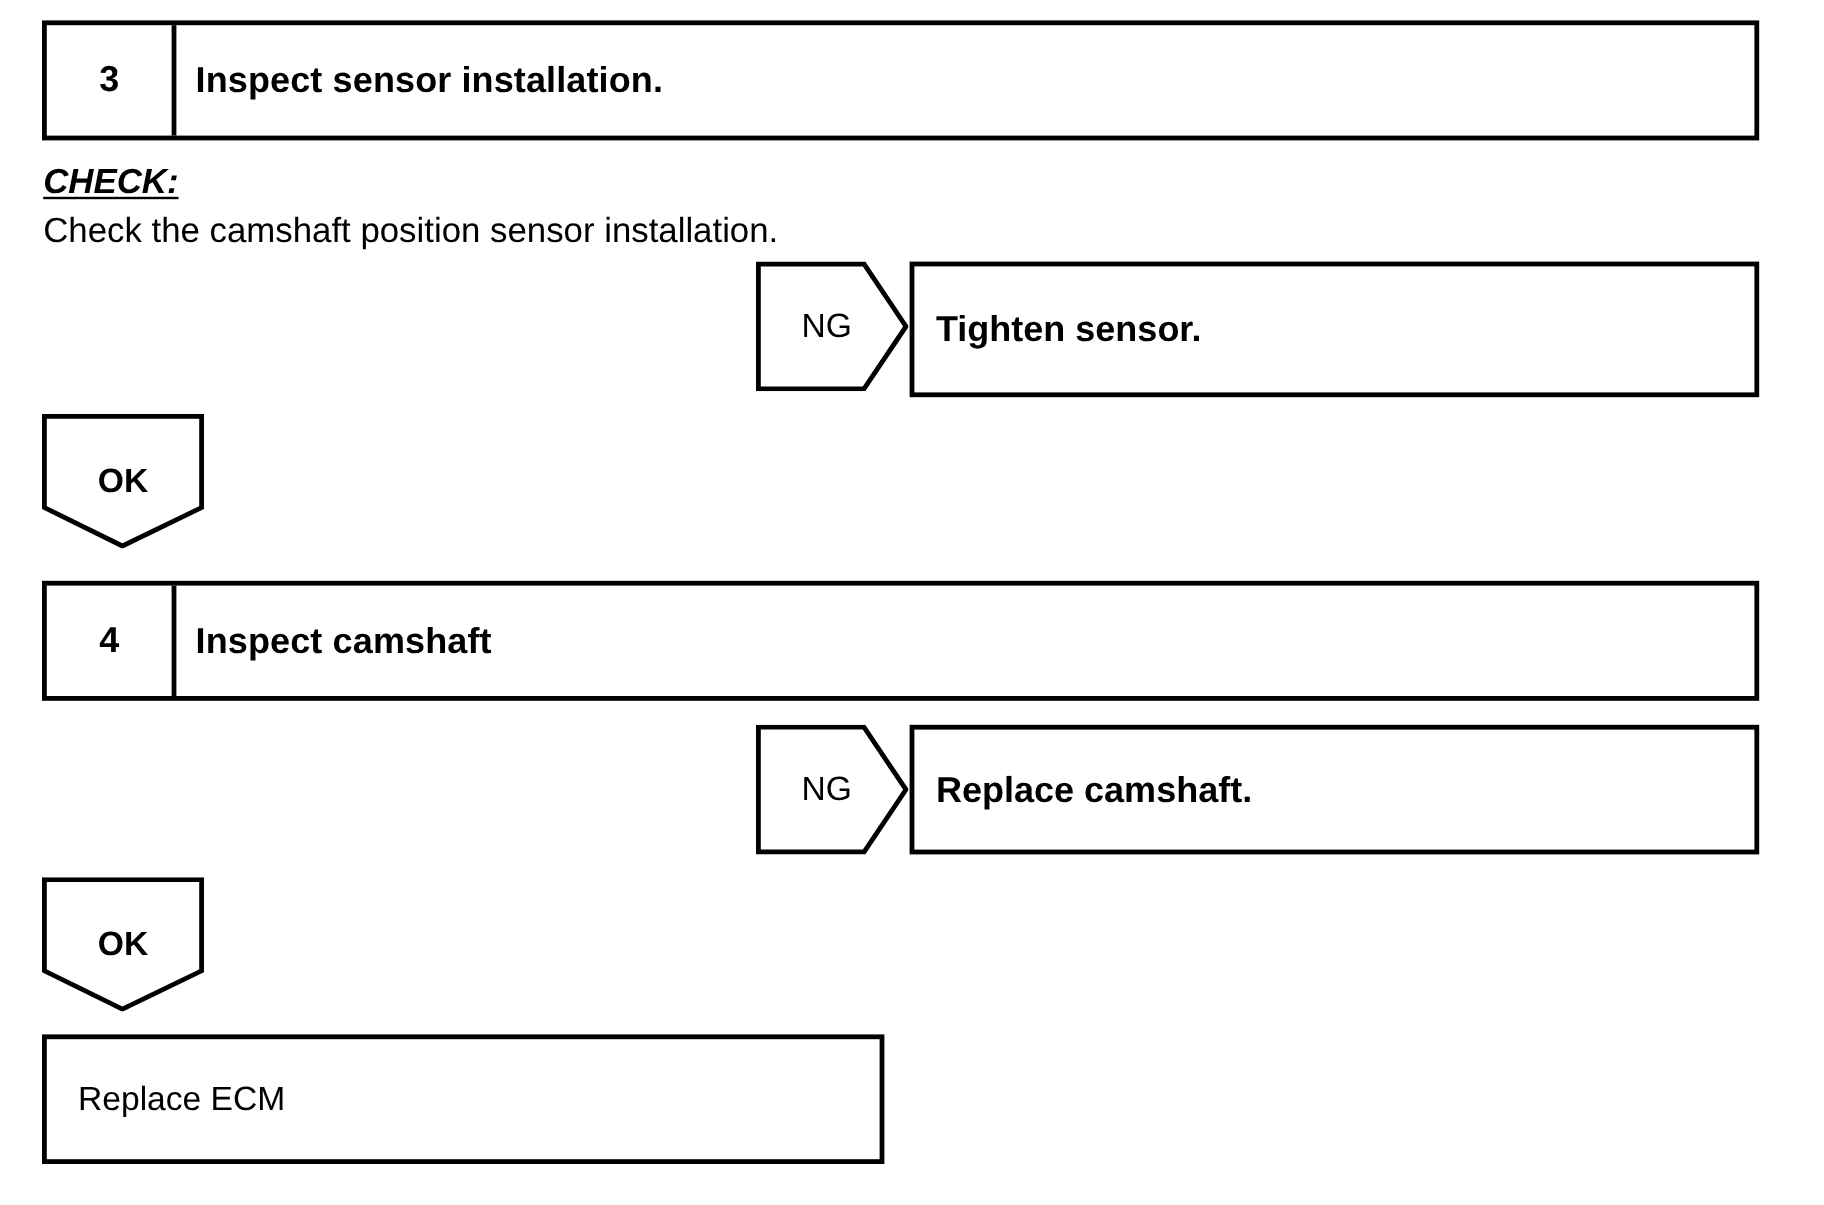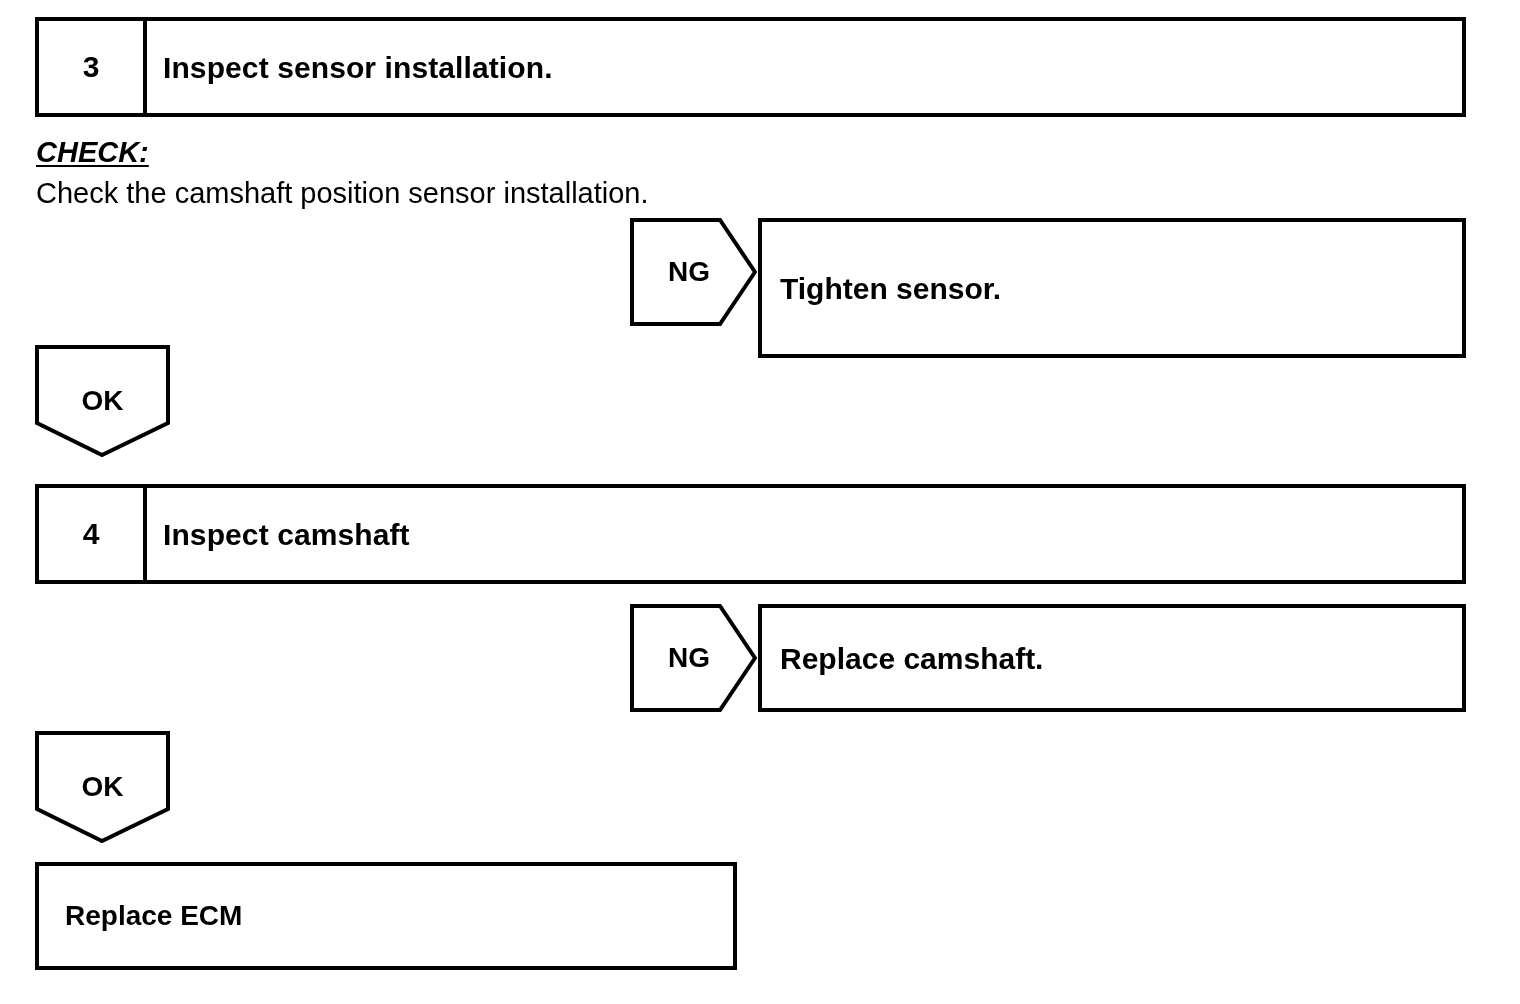--- a/index.html
+++ b/index.html
@@ -77,21 +77,21 @@
     position: absolute;
     box-sizing: border-box;
     border: 4px solid #000000;
     background: #ffffff;
     display: flex;
     align-items: center;
     padding-left: 26px;
   }
   .result-text {
     font-size: 28px;
-    font-weight: bold;
+    font-weight: normal;
     line-height: 1.1;
   }
 
   
   .check-block {
     position: absolute;
   }
   .check-label {
     font-size: 29px;
     font-weight: bold;
@@ -118,21 +118,21 @@
   .ng-label {
     position: absolute;
     left: 0;
     top: 0;
     width: 118px;
     height: 100%;
     display: flex;
     align-items: center;
     justify-content: center;
     font-size: 28px;
-    font-weight: bold;
+    font-weight: normal;
     pointer-events: none;
   }
 
   
   .ok-marker {
     position: absolute;
   }
   .ok-marker svg {
     display: block;
   }
@@ -169,21 +169,21 @@
     <div class="check-body">Check the camshaft position sensor installation.</div>
   </div>
 
   <div class="ng-marker" style="left:630px; top:218px; width:127px; height:108px;">
     <svg width="127" height="108" viewBox="0 0 127 108">
       <polygon points="2,2 90,2 125,54 90,106 2,106" fill="#ffffff" stroke="#000000" stroke-width="4" stroke-linejoin="miter"></polygon>
     </svg>
     <span class="ng-label">NG</span>
   </div>
 
-  <div class="action-box" style="left:758px; top:218px; width:708px; height:140px;">
+  <div class="action-box" style="left:758px; top:218px; width:708px; height:113px;">
     <span class="action-text">Tighten sensor.</span>
   </div>
 
   <div class="ok-marker" style="left:35px; top:345px; width:135px; height:112px;">
     <svg width="135" height="112" viewBox="0 0 135 112">
       <polygon points="2,2 133,2 133,78 67,110 2,78" fill="#ffffff" stroke="#000000" stroke-width="4" stroke-linejoin="miter"></polygon>
     </svg>
     <span class="ok-label">OK</span>
   </div>
 

